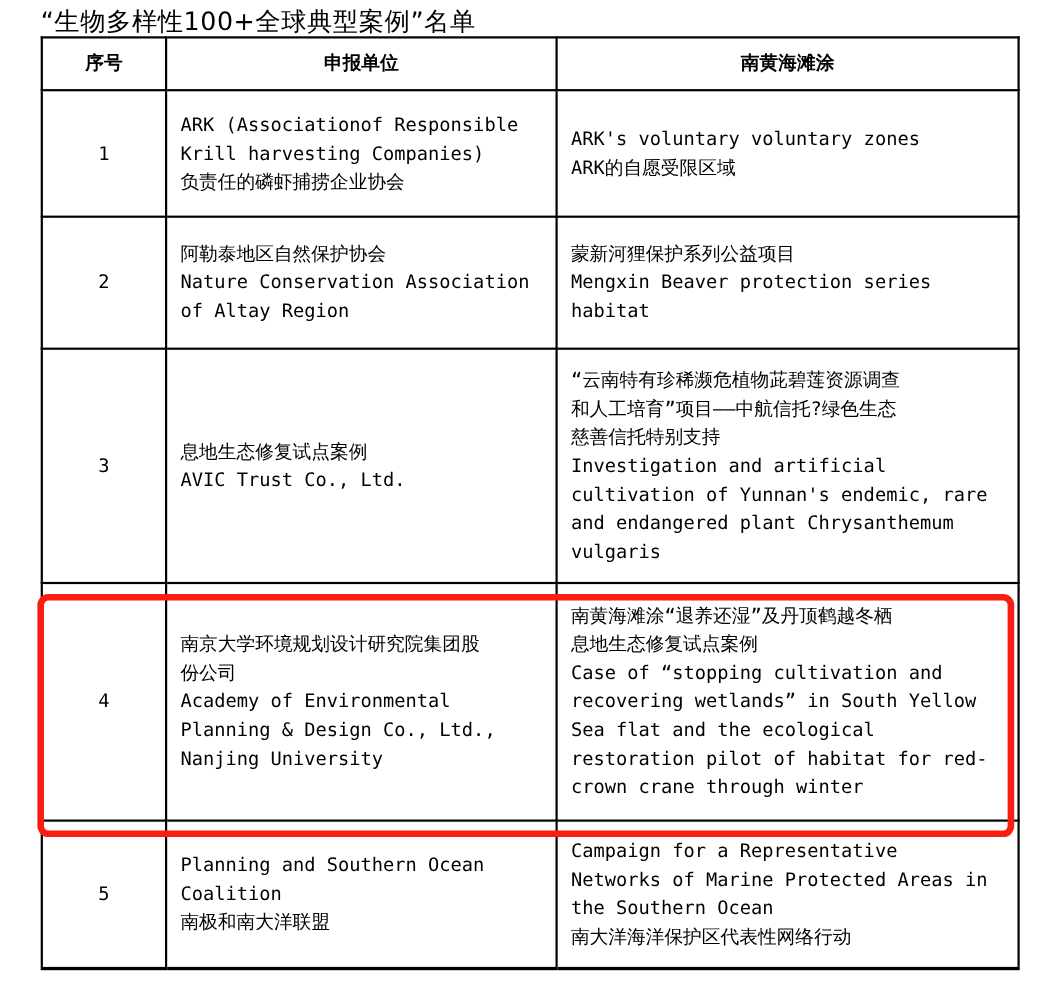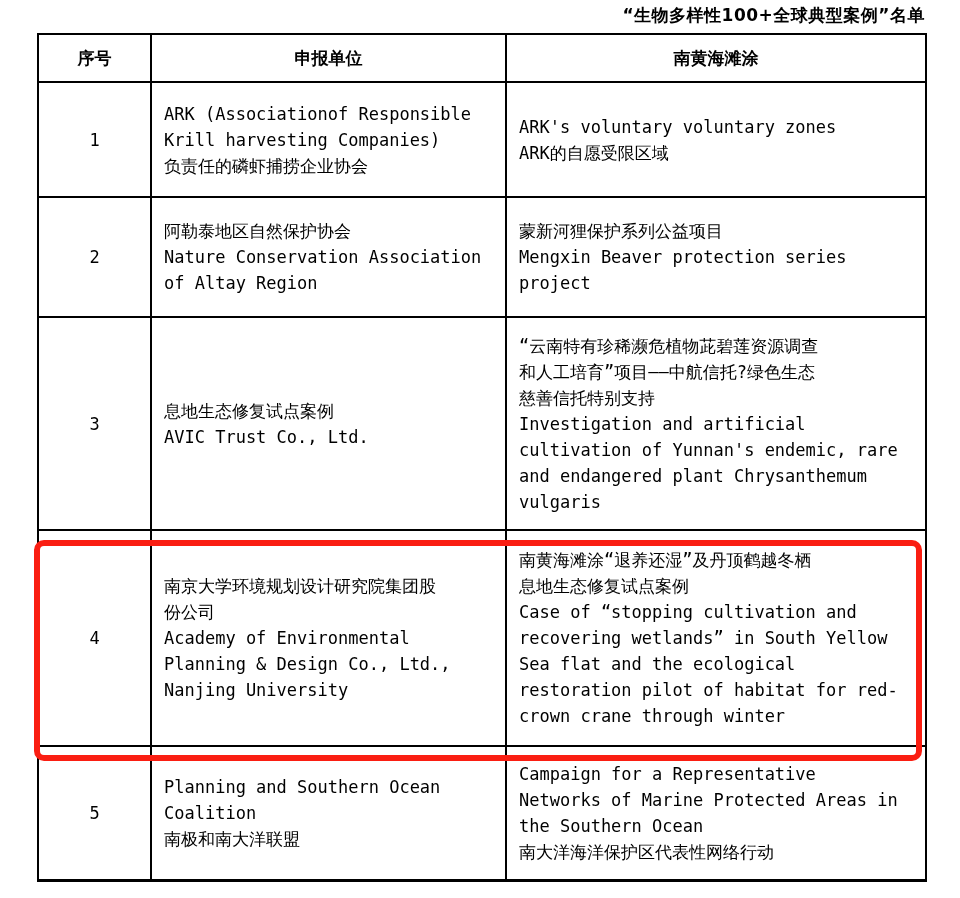--- a/index.html
+++ b/index.html
@@ -11,24 +11,24 @@
     background: #ffffff;
     overflow: hidden;
     font-family: "DejaVu Sans Mono", monospace;
     color: #000000;
   }
   .doc-title {
     position: absolute;
     top: 4px;
     left: 37px;
     width: 888px;
-    text-align: right;
+    text-align: left;
     font-family: "DejaVu Sans", sans-serif;
-    font-weight: bold;
-    font-size: 17px;
+    font-weight: normal;
+    font-size: 23px;
     letter-spacing: 0.5px;
     color: #000000;
   }
   table.cases {
     position: absolute;
     top: 33px;
     left: 37px;
     width: 888px;
     border-collapse: collapse;
     table-layout: fixed;
@@ -98,21 +98,21 @@
       <td class="case-cell">ARK's voluntary voluntary zones
 ARK的自愿受限区域</td>
     </tr>
     <tr style="height:120px">
       <td class="no-cell">2</td>
       <td class="org-cell">阿勒泰地区自然保护协会
 Nature Conservation Association
 of Altay Region</td>
       <td class="case-cell">蒙新河狸保护系列公益项目
 Mengxin Beaver protection series
-project</td>
+habitat</td>
     </tr>
     <tr style="height:213px">
       <td class="no-cell">3</td>
       <td class="org-cell">息地生态修复试点案例
 AVIC Trust Co., Ltd.</td>
       <td class="case-cell">“云南特有珍稀濒危植物茈碧莲资源调查
 和人工培育”项目——中航信托?绿色生态
 慈善信托特别支持
 Investigation and artificial
 cultivation of Yunnan's endemic, rare

